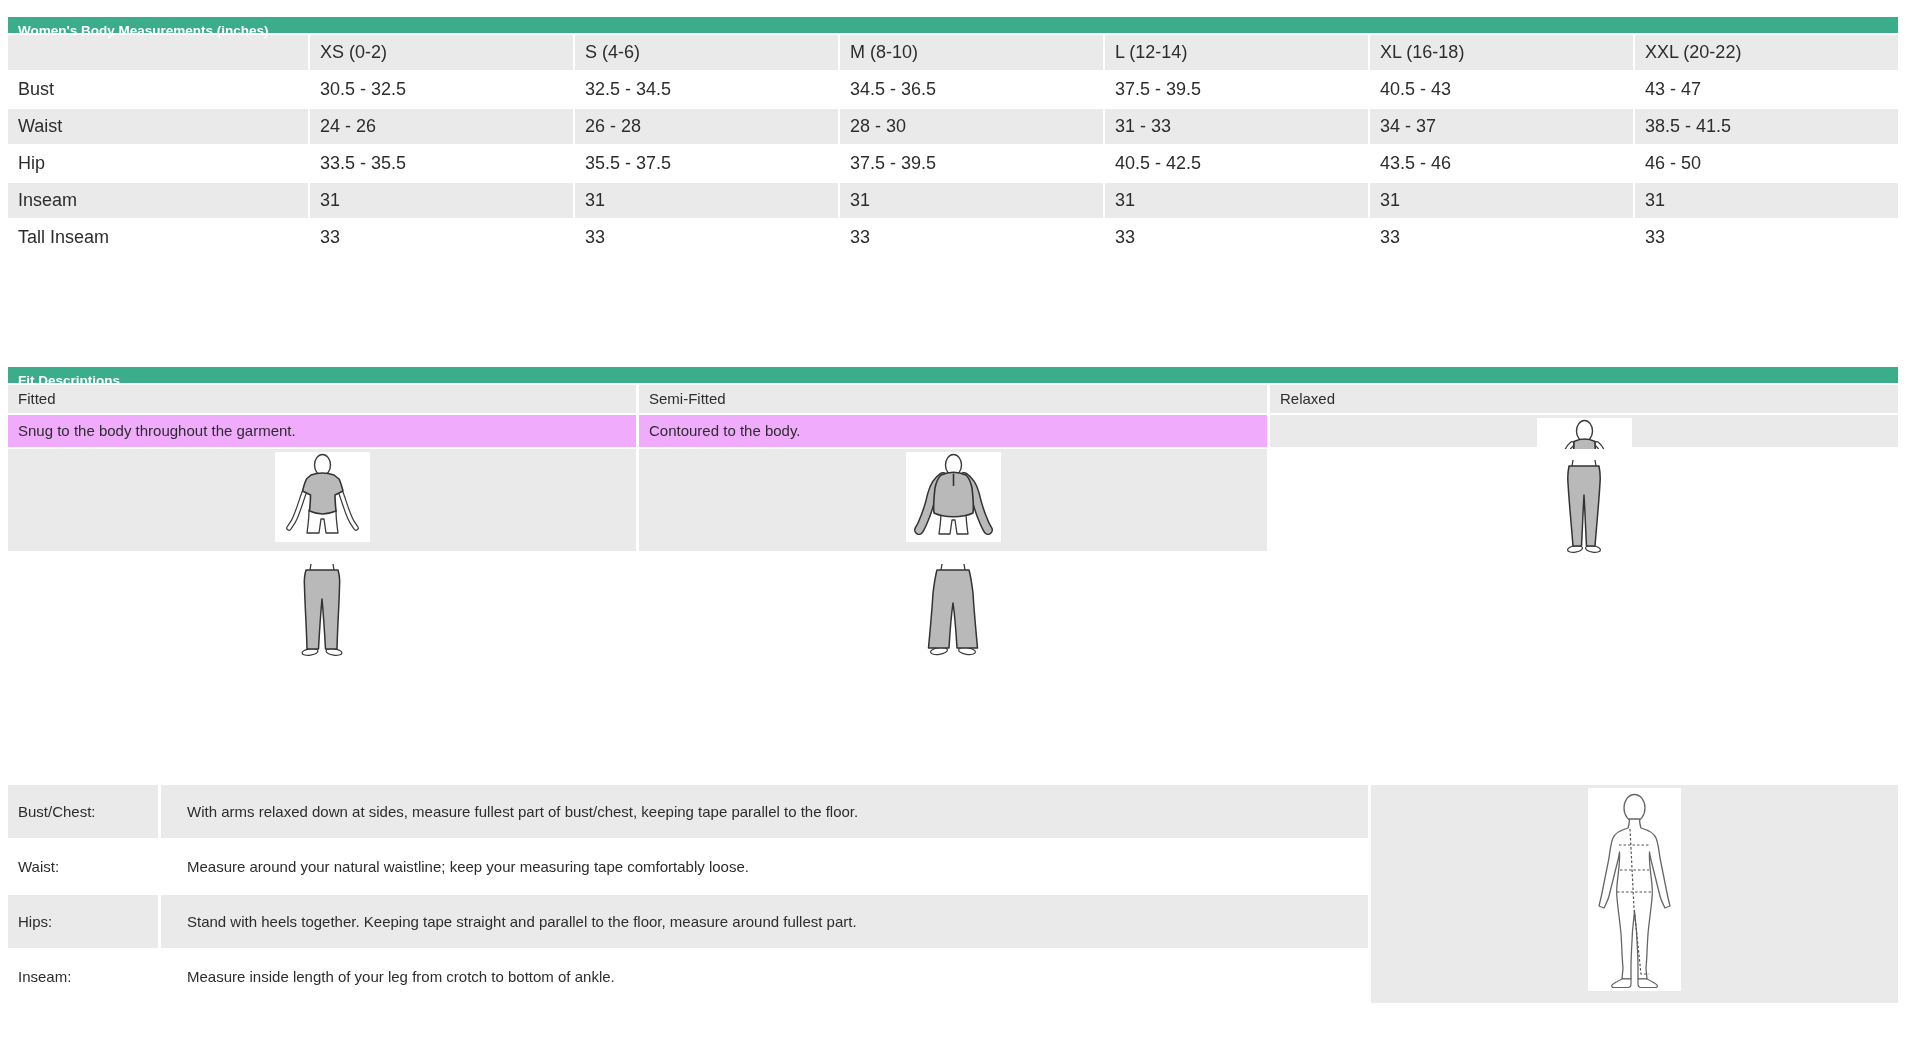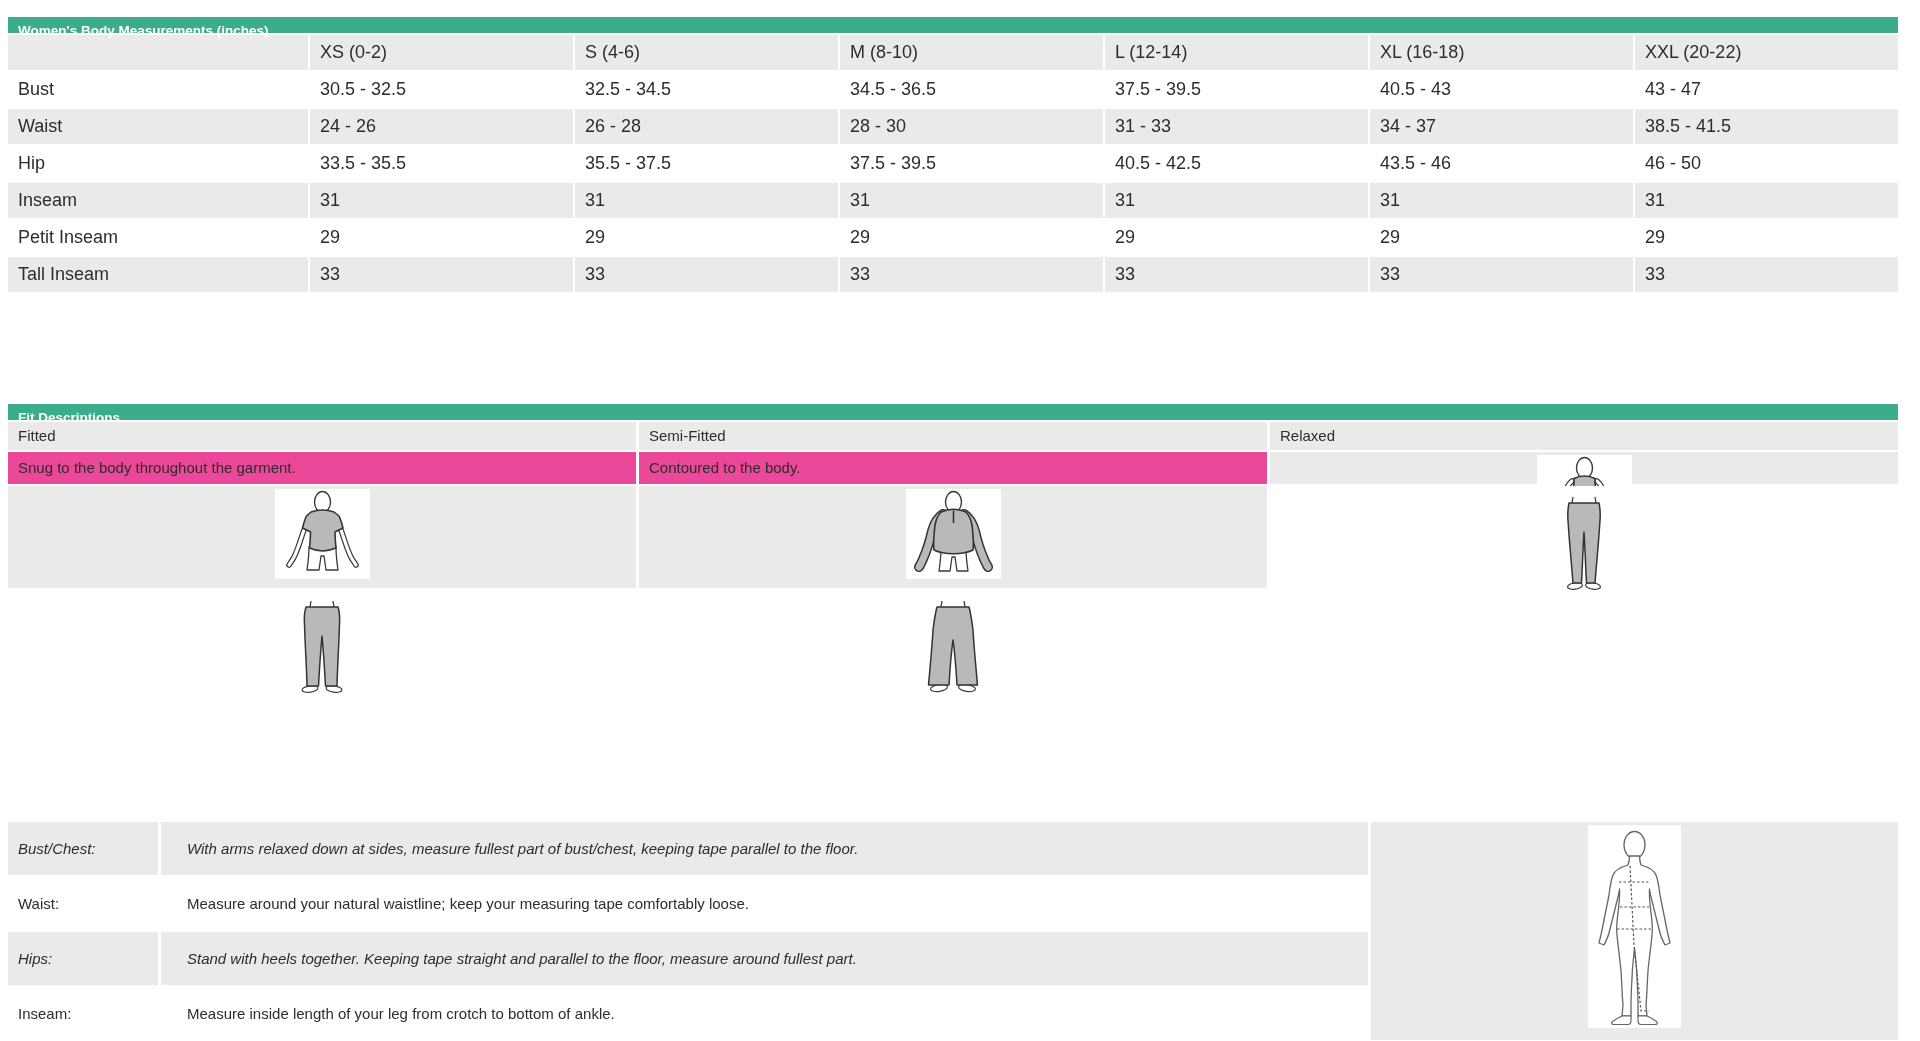--- a/index.html
+++ b/index.html
@@ -26,34 +26,34 @@
   table.mtable tbody tr:nth-child(even) td{background:#EAEAEA;}
   table.mtable tbody tr:nth-child(odd) td{background:#fff;}
   
   .fit-section{margin-top:110px;}
   .fit-grid{
     display:grid;grid-template-columns:1fr 1fr 1fr;
     grid-template-rows:28px 32px 102px 118px;
     gap:2px 3px;margin-top:2px;width:1890px;
   }
   .fit-name{background:#EAEAEA;line-height:28px;padding-left:10px;}
-  .fit-desc{background:#ec4899;line-height:32px;padding-left:10px;}
+  .fit-desc{background:#f0abfc;line-height:32px;padding-left:10px;}
   .fit-figure{background:#EAEAEA;display:flex;justify-content:center;align-items:flex-start;}
   .fit-figure .figbox{width:95px;height:90px;background:#fff;margin-top:3px;}
   .fit-pants{background:#fff;display:flex;justify-content:center;align-items:flex-start;padding-top:10px;}
   
   .how-section{margin-top:114px;}
   .how-grid{
     display:grid;grid-template-columns:150px 1207px 1fr;
     grid-template-rows:53px 53px 53px 53px;
     gap:2px 3px;margin-top:2px;width:1890px;
   }
   .how-label{display:flex;align-items:center;padding-left:10px;}
   .how-desc{display:flex;align-items:center;padding-left:26px;}
-  .row-gray{background:#EAEAEA;font-style:italic;}
+  .row-gray{background:#EAEAEA;}
   .row-white{background:#fff;text-align:center;}
   .how-diagram{
     grid-column:3;grid-row:1 / span 4;background:#EAEAEA;
     display:flex;justify-content:center;align-items:flex-start;
   }
   .how-diagram .figbox{width:93px;height:203px;background:#fff;margin-top:3px;}
   svg{display:block;}
 </style>
 </head>
 <body>
@@ -116,29 +116,20 @@
           <tr>
       <td>Inseam</td>
     <td>31</td>
             <td>31</td>
             <td>31</td>
             <td>31</td>
             <td>31</td>
             <td>31</td>
           </tr>
           <tr>
-      <td>Petit Inseam</td>
-    <td>29</td>
-            <td>29</td>
-            <td>29</td>
-            <td>29</td>
-            <td>29</td>
-            <td>29</td>
-          </tr>
-          <tr>
       <td>Tall Inseam</td>
     <td>33</td>
             <td>33</td>
             <td>33</td>
             <td>33</td>
             <td>33</td>
             <td>33</td>
           </tr>
         </tbody>
     </table>

